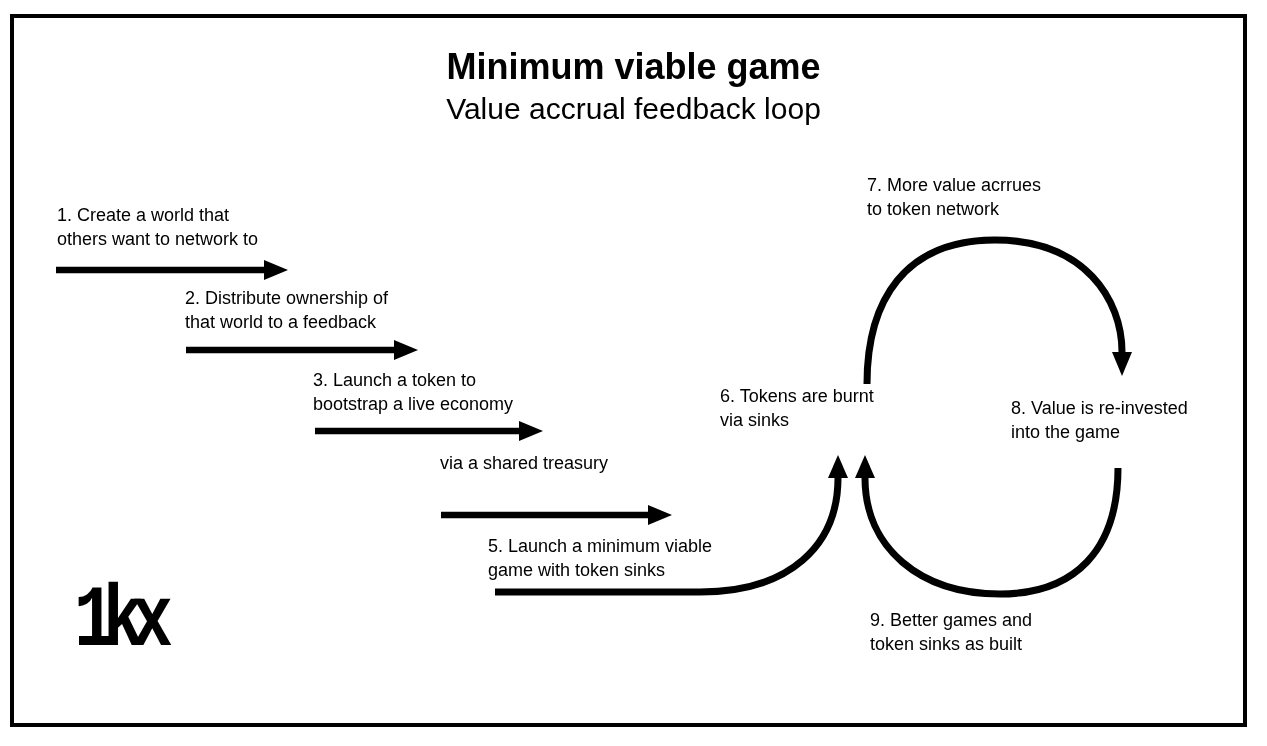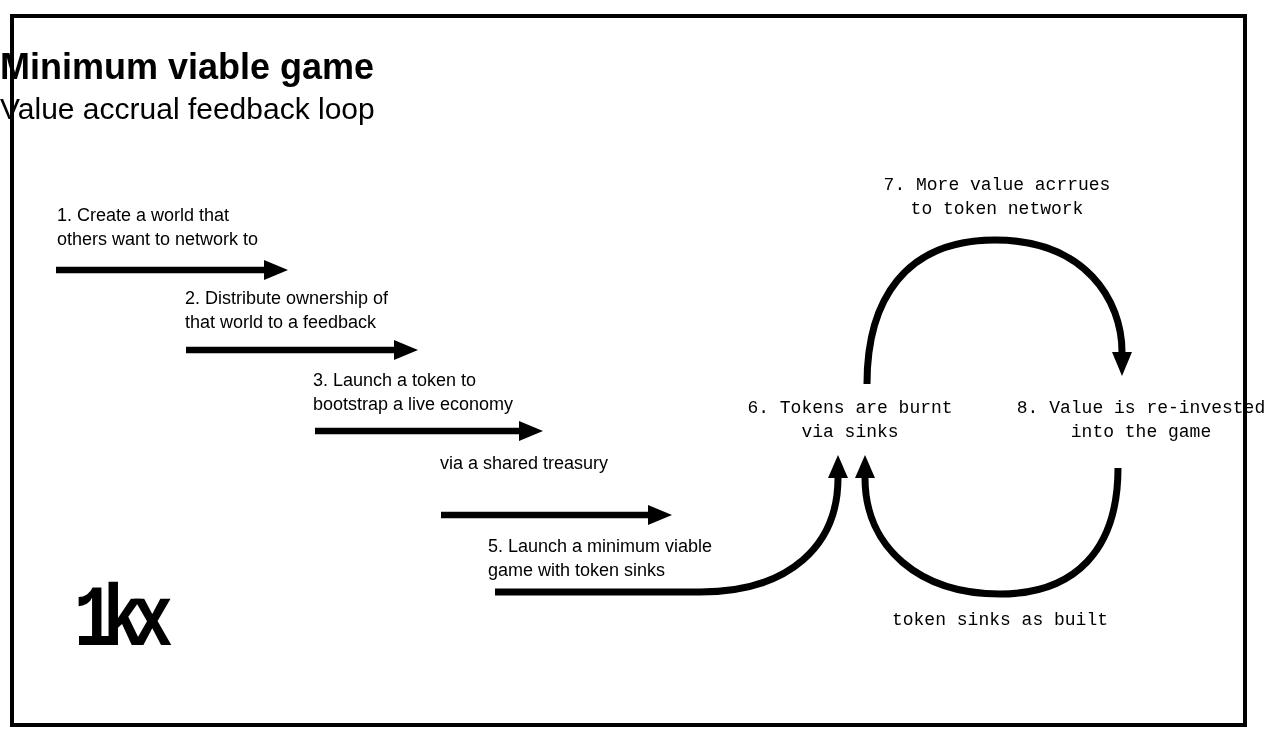--- a/index.html
+++ b/index.html
@@ -23,21 +23,21 @@
     width: 1237px;
     height: 713px;
     border: 4px solid #000000;
     box-sizing: border-box;
   }
   .titles {
     position: absolute;
     left: 0;
     top: 46px;
     width: 100%;
-    text-align: left;
+    text-align: center;
   }
   .title {
     font-size: 36px;
     font-weight: bold;
     line-height: 42px;
     margin: 0;
   }
   .subtitle {
     font-size: 30px;
     font-weight: normal;
@@ -45,22 +45,20 @@
     margin: 0;
   }
   .step {
     position: absolute;
     font-size: 18px;
     line-height: 24px;
     white-space: nowrap;
   }
   .step.centered {
     width: 260px;
-    text-align: center;
-    font-family: Liberation Mono, monospace;
   }
   #svg-layer {
     position: absolute;
     left: 0;
     top: 0;
     pointer-events: none;
   }
   #svg-layer .stroke {
     fill: none;
     stroke: #000000;
@@ -113,33 +111,34 @@
     <div>bootstrap a live economy</div>
   </div>
   <div class="step" style="left:440px; top:451px;">
     <div>via a shared treasury</div>
   </div>
   <div class="step" style="left:488px; top:534px;">
     <div>5. Launch a minimum viable</div>
     <div>game with token sinks</div>
   </div>
 
-  <div class="step centered" style="left:720px; top:396px;">
+  <div class="step centered" style="left:720px; top:384px;">
     <div>6. Tokens are burnt</div>
     <div>via sinks</div>
   </div>
   <div class="step centered" style="left:867px; top:173px;">
     <div>7. More value acrrues</div>
     <div>to token network</div>
   </div>
   <div class="step centered" style="left:1011px; top:396px;">
     <div>8. Value is re-invested</div>
     <div>into the game</div>
   </div>
   <div class="step centered" style="left:870px; top:608px;">
+    <div>9. Better games and</div>
     <div>token sinks as built</div>
   </div>
 
   <svg id="svg-layer" width="1267" height="746" viewBox="0 0 1267 746">
 
     <line class="stroke" x1="56" y1="270" x2="264" y2="270"></line>
     <polygon class="head" points="264,260 264,280 288,270"></polygon>
 
     <line class="stroke" x1="186" y1="350" x2="394" y2="350"></line>
     <polygon class="head" points="394,340 394,360 418,350"></polygon>

